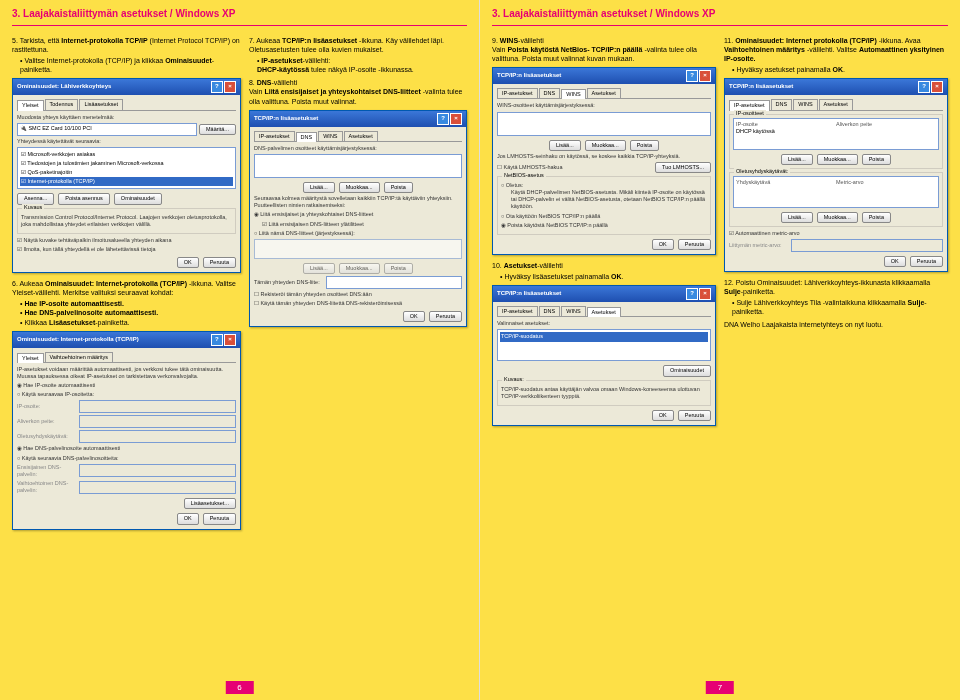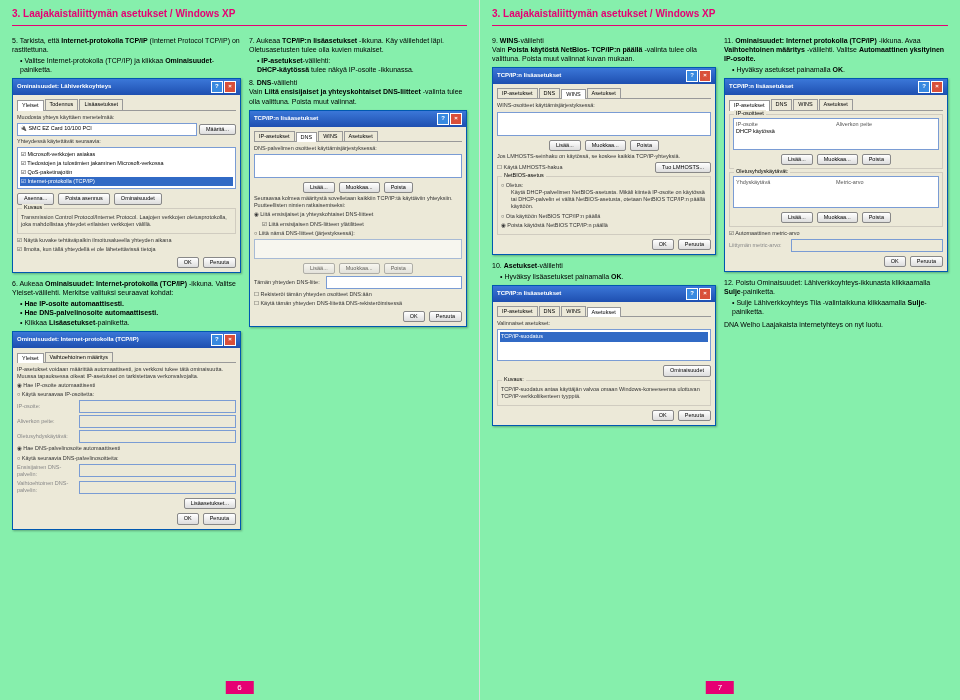--- a/index.html
+++ b/index.html
@@ -12,21 +12,21 @@
     overflow: hidden;
   }
   .spread {
     display: flex;
     width: 100%;
     height: 100%;
   }
   .page {
     width: 50%;
     height: 100%;
-    background: #86efac;
+    background: #fde047;
     position: relative;
     box-sizing: border-box;
     padding: 8px 12px 0 12px;
   }
   .page-left { border-right: 1px solid #ddd; }
   .header {
     color: #e60073;
     font-size: 10px;
     font-weight: bold;
     padding-bottom: 6px;

